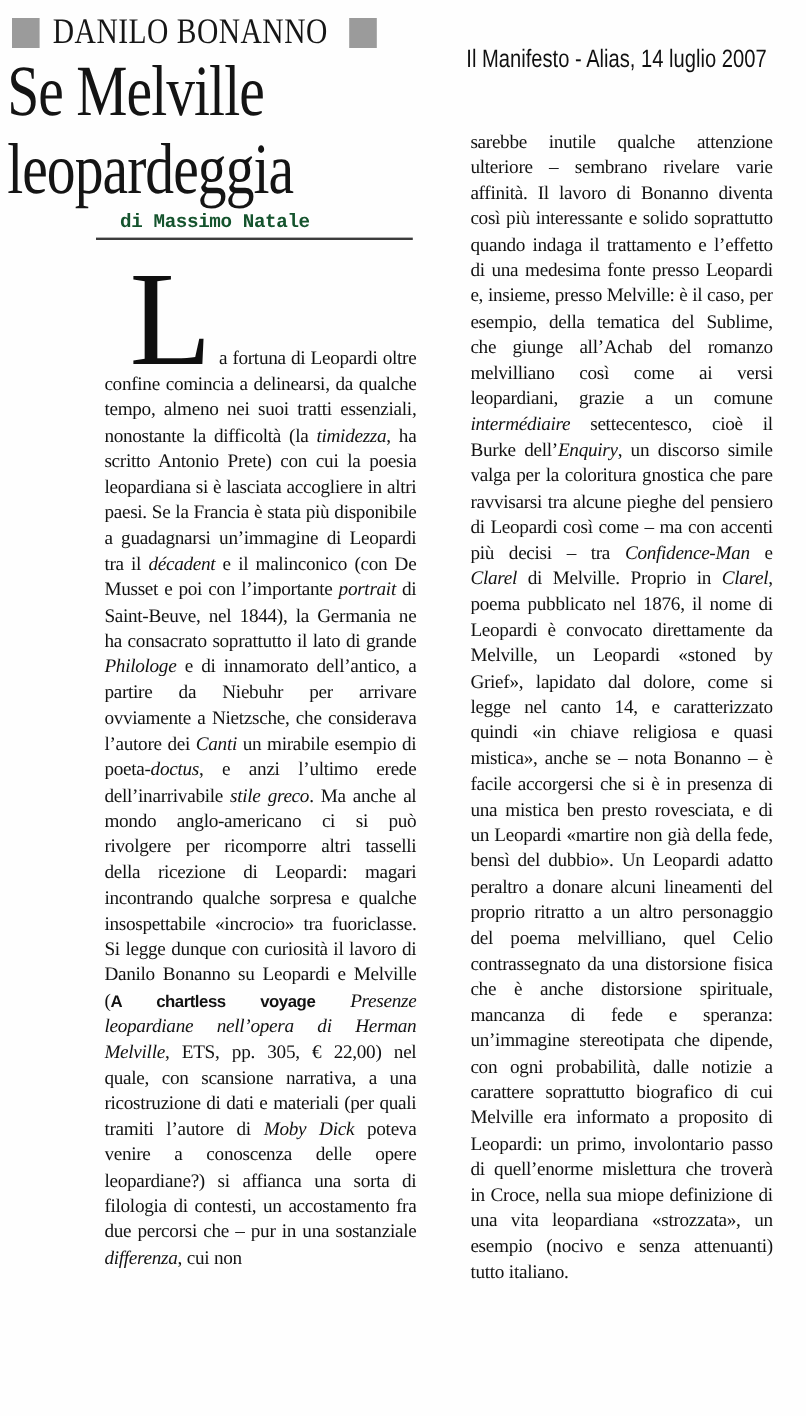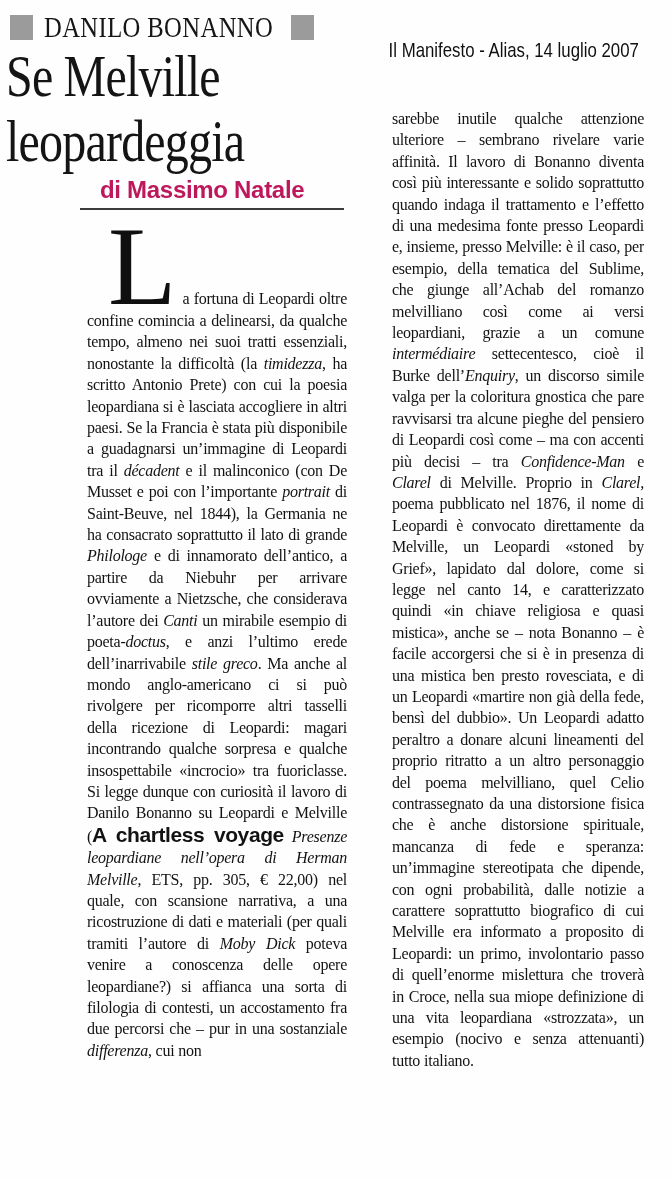--- a/index.html
+++ b/index.html
@@ -58,26 +58,26 @@
     color: #141414;
   }
   .byline-block {
     position: absolute;
     left: 80px; top: 176px;
     width: 264px;
     padding-bottom: 4px;
     border-bottom: 2px solid #3c3c3c;
   }
   .byline {
-    font-family: Liberation Sans, sans-serif;
+    font-family: Liberation Mono, monospace;
     font-weight: bold;
-    font-size: 24px;
+    font-size: 16px;
     letter-spacing: -0.3px;
     padding-left: 20px;
-    color: #be185d;
+    color: #14532d;
   }
 
   
   .col {
     position: absolute;
     text-align: justify;
     font-size: 16px;
     line-height: 21.4px;
     letter-spacing: -0.25px;
     word-spacing: 0.2px;
@@ -94,21 +94,21 @@
     margin-right: 6px;
     letter-spacing: 0;
     color: #0f0f0f;
   }
 
   .run-normal { }
   .run-italic { font-style: italic; }
   .run-boldsans {
     font-family: "Liberation Sans", sans-serif;
     font-weight: bold;
-    font-size: 21px;
+    font-size: 14px;
     letter-spacing: -0.4px;
   }
 </style>
 </head>
 <body>
 
 <div class="page">
 
   <span class="kicker-square left"></span>
   <span class="kicker-text">DANILO BONANNO</span>

